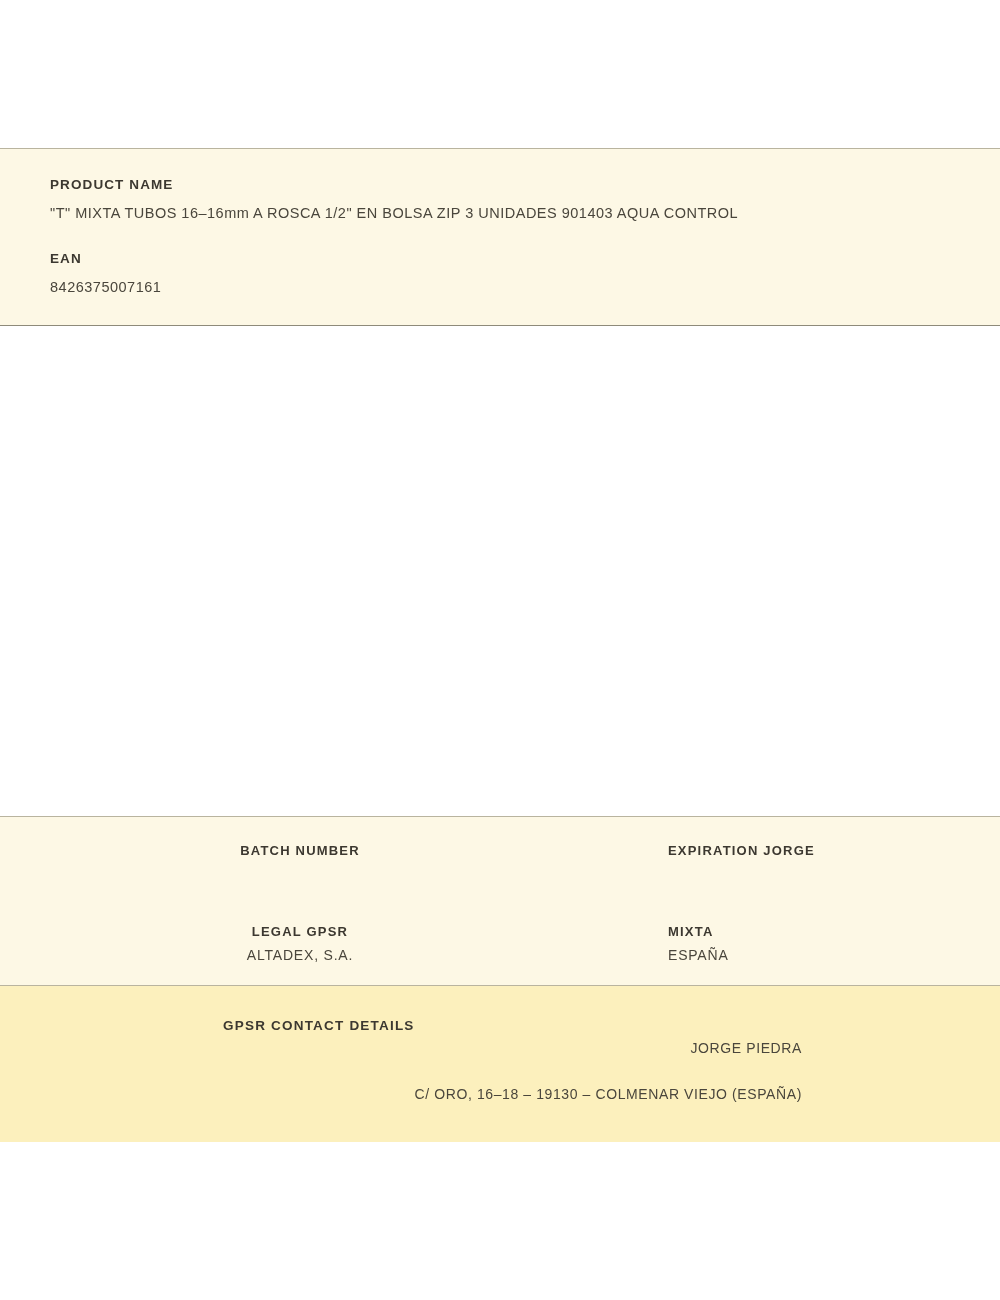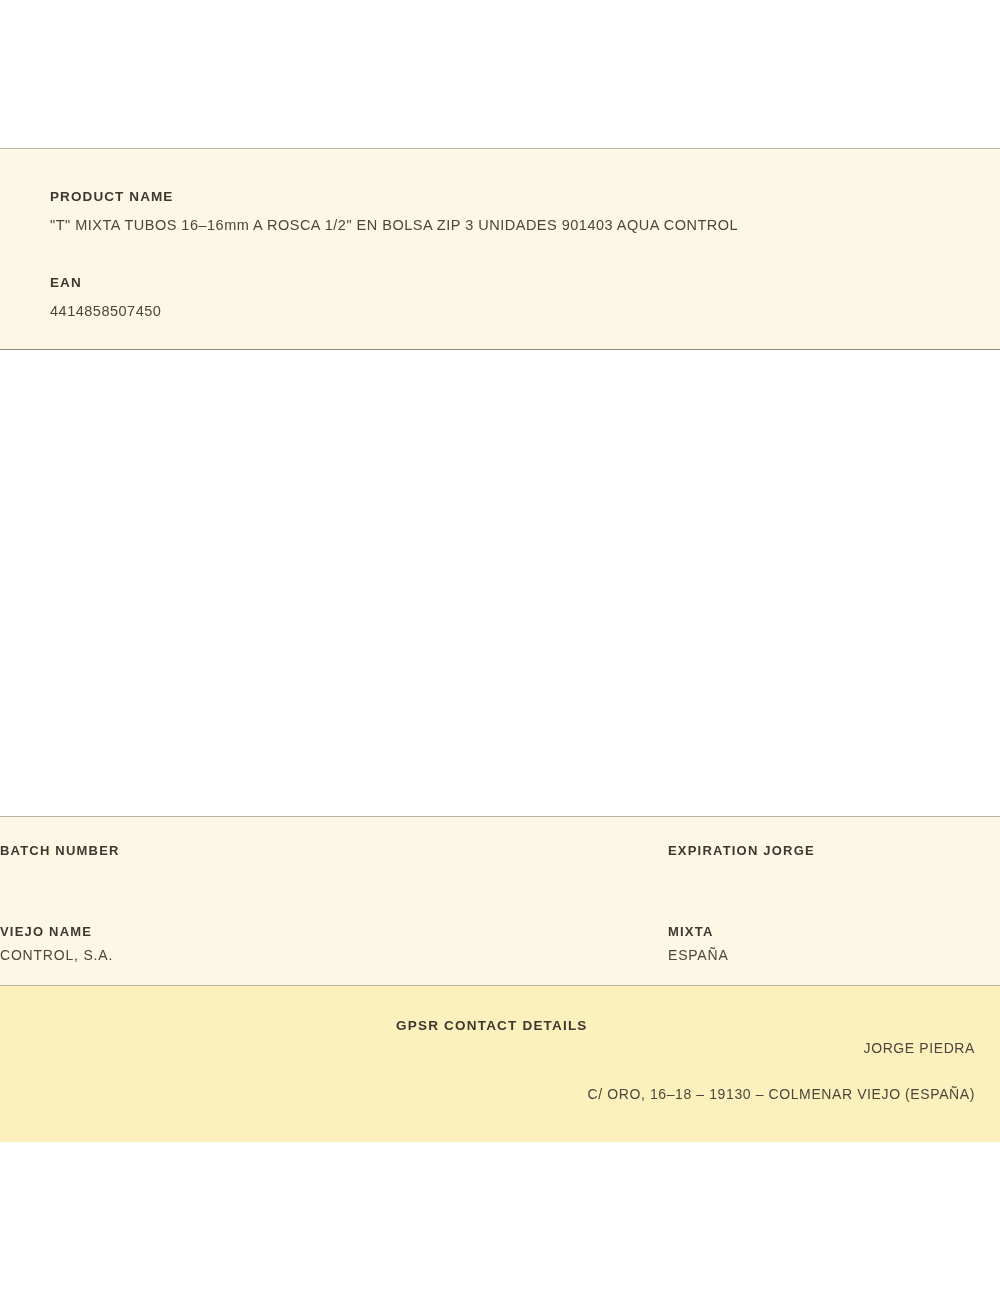--- a/index.html
+++ b/index.html
@@ -38,21 +38,21 @@
     border-top: 1px solid #b9b49f;
     border-bottom: 1px solid #8e8a7a;
     padding: 28px 50px 30px 50px;
     flex: 0 0 auto;
   }
   .field-label {
     font-size: 13.5px;
     font-weight: bold;
     letter-spacing: 1.1px;
     color: #3c3830;
-    margin: 12px 0 13px 0;
+    margin: 0 0 13px 0;
   }
   .field-value {
     font-size: 14.5px;
     letter-spacing: 0.5px;
     color: #4a463c;
     margin: 0;
     font-weight: 400;
   }
   .spacer-22 { height: 30px; }
 
@@ -69,21 +69,21 @@
     border-top: 1px solid #b9b49f;
     border-bottom: 1px solid #b9b49f;
     padding: 26px 0 22px 0;
     flex: 0 0 auto;
   }
 
   .grid-row {
     display: grid;
     grid-template-columns: 600px 400px;
   }
-  .cell-center { text-align: left; }
+  .cell-center { text-align: center; }
   .cell-left-ish { text-align: left; padding-left: 68px; }
 
   .batch-label {
     font-size: 13px;
     font-weight: bold;
     letter-spacing: 1.2px;
     color: #3c3830;
     margin: 0;
   }
   .batch-value {
@@ -93,21 +93,21 @@
     margin: 8px 0 0 0;
   }
   .batch-row-gap { height: 58px; }
 
   
   .gpsr-block {
     background: #fcf0bd;
     padding: 30px 25px 34px 50px;
     flex: 0 0 auto;
     display: flex;
-    justify-content: flex-end;
+    justify-content: center;
     align-items: flex-start;
     min-height: 150px;
   }
   .gpsr-label {
     font-size: 13.5px;
     font-weight: bold;
     letter-spacing: 1.2px;
     color: #3c3830;
     padding-top: 2px;
     white-space: nowrap;
@@ -133,43 +133,43 @@
 
 <div class="page">
 
   <div class="top-gap"></div>
 
   <section class="product-block">
     <p class="field-label">PRODUCT NAME</p>
     <p class="field-value">"T" MIXTA TUBOS 16–16mm A ROSCA 1/2" EN BOLSA ZIP 3 UNIDADES 901403 AQUA CONTROL</p>
     <div class="spacer-22"></div>
     <p class="field-label">EAN</p>
-    <p class="field-value">4414858507450</p>
+    <p class="field-value">8426375007161</p>
   </section>
 
   <div class="middle-blank"></div>
 
   <section class="batch-block">
     <div class="grid-row">
       <div class="cell-center">
         <p class="batch-label">BATCH NUMBER</p>
         <p class="batch-value"></p>
       </div>
       <div class="cell-left-ish">
         <p class="batch-label">EXPIRATION JORGE</p>
         <p class="batch-value"></p>
       </div>
     </div>
 
     <div class="batch-row-gap"></div>
 
     <div class="grid-row">
       <div class="cell-center">
-        <p class="batch-label">VIEJO NAME</p>
-        <p class="batch-value">CONTROL, S.A.</p>
+        <p class="batch-label">LEGAL GPSR</p>
+        <p class="batch-value">ALTADEX, S.A.</p>
       </div>
       <div class="cell-left-ish">
         <p class="batch-label">MIXTA</p>
         <p class="batch-value">ESPAÑA</p>
       </div>
     </div>
   </section>
 
   <section class="gpsr-block">
     <div class="gpsr-label">GPSR CONTACT DETAILS</div>

